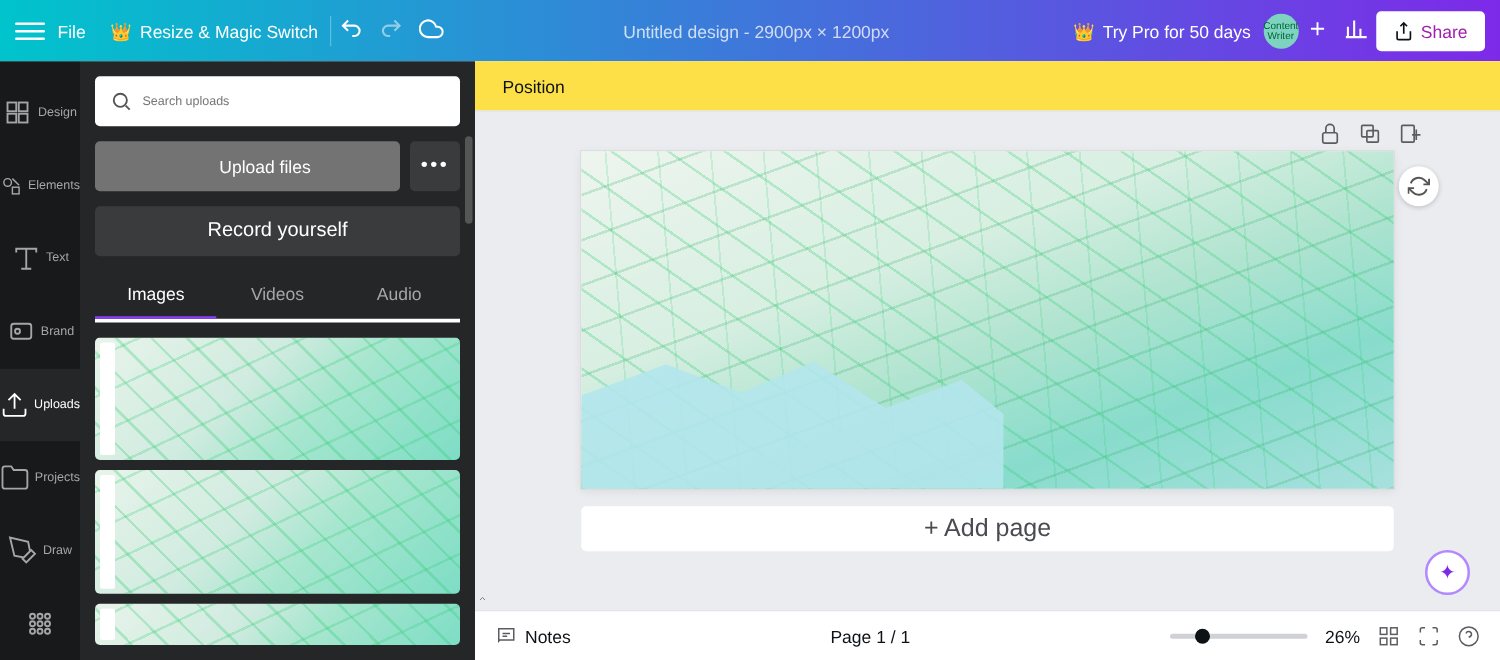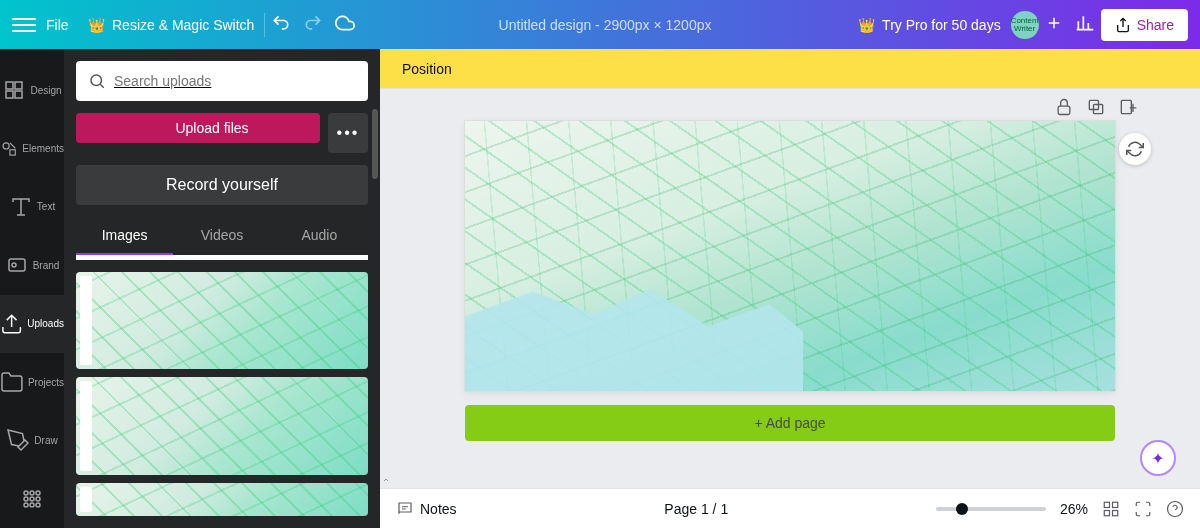--- a/index.html
+++ b/index.html
@@ -18,46 +18,46 @@
 .main { display: flex; height: 479px; }
 
 .nav-rail { width: 64px; background: #18191b; display: flex; flex-direction: column; padding-top: 12px; }
 .nav-item { height: 62px; display: flex; flex-direction: row; align-items: center; justify-content: center; gap: 4px; color: #a6a6a6; font-size: 10px; cursor: pointer; }
 .nav-item.active { color: #fff; background: #252627; }
 .nav-item svg { width: 24px; height: 24px; stroke: currentColor; fill: none; stroke-width: 1.5; }
 
 .side-panel { width: 316px; background: #252627; padding: 12px; display: flex; flex-direction: column; gap: 12px; position: relative; }
 .search-box { background: #fff; border-radius: 4px; height: 40px; display: flex; align-items: center; padding: 0 12px; gap: 8px; }
 .search-box svg { stroke: #555; fill: none; stroke-width: 2; width: 18px; height: 18px; }
-.search-box input { border: none; outline: none; font-size: 14px; flex: 1; text-decoration: underline; }
+.search-box input { border: none; outline: none; font-size: 10px; flex: 1; }
 .btn-row { display: flex; gap: 8px; }
-.upload-btn { flex: 1; background: #be185d; color: #fff; height: 30px; border-radius: 4px; display: flex; align-items: center; justify-content: center; font-size: 14px; font-weight: 500; cursor: pointer; padding-left: 28px; }
+.upload-btn { flex: 1; background: #737373; color: #fff; height: 40px; border-radius: 4px; display: flex; align-items: center; justify-content: center; font-size: 14px; font-weight: 500; cursor: pointer; padding-left: 28px; }
 .more-btn { width: 40px; height: 40px; background: #3a3b3d; border-radius: 4px; display: flex; align-items: center; justify-content: center; cursor: pointer; color: #fff; letter-spacing: 2px; }
 .record-btn { background: #3a3b3d; color: #fff; height: 40px; border-radius: 4px; display: flex; align-items: center; justify-content: center; font-size: 16px; font-weight: 500; cursor: pointer; }
-.tabs { display: flex; border-bottom: 5px solid #ffffff; }
+.tabs { display: flex; border-bottom: 3px solid #ffffff; }
 .tab { flex: 1; text-align: center; padding: 10px 0; color: #a6a6a6; font-size: 14px; cursor: pointer; }
 .tab.active { color: #fff; border-bottom: 2px solid #8b3dff; }
 .thumbs { flex: 1; overflow-y: auto; display: flex; flex-direction: column; gap: 8px; }
 .thumb { width: 100%; height: 118px; background: linear-gradient(135deg, #e8f4ea 0%, #d0ebe0 40%, #a8e6cf 60%, #7eddc5 100%); border-radius: 4px; cursor: pointer; position: relative; overflow: hidden; }
 .thumb::before { content: ""; position: absolute; inset: 0; background-image: repeating-linear-gradient(45deg, rgba(46,204,113,0.3) 0 2px, transparent 2px 20px), repeating-linear-gradient(-25deg, rgba(46,204,113,0.25) 0 2px, transparent 2px 28px); }
 .thumb::after { content: ""; position: absolute; left: 4px; top: 4px; bottom: 4px; width: 12px; background: #fff; border-radius: 2px; }
 .collapse-handle { position: absolute; right: -10px; top: 50%; transform: translateY(-50%); width: 10px; height: 60px; background: #252627; border-radius: 0 4px 4px 0; display: flex; align-items: center; justify-content: center; color: #aaa; cursor: pointer; font-size: 10px; }
 
 .canvas-area { flex: 1; background: #ebecf0; display: flex; flex-direction: column; position: relative; }
 .canvas-topbar { height: 40px; background: #fde047; border-bottom: 1px solid #e3e4e8; display: flex; align-items: center; padding: 0 14px; font-size: 14px; color: #0d1216; }
 .canvas-topbar .pos { cursor: pointer; padding: 4px 8px; }
 .canvas-toolbar { display: flex; justify-content: flex-end; gap: 12px; padding: 8px 62px 0 0; }
 .tb-icon { width: 20px; height: 20px; cursor: pointer; color: #5b5c60; }
 .tb-icon svg { stroke: currentColor; fill: none; stroke-width: 1.6; }
 .canvas-stage { flex: 1; display: flex; flex-direction: column; align-items: center; padding: 4px 60px 0; gap: 14px; overflow: hidden; }
 .page { width: 650px; height: 270px; background: linear-gradient(160deg, #eef5ee 0%, #d8efe2 35%, #b0e4d0 55%, #88dccc 75%, #a7e0de 100%); box-shadow: 0 0 0 1px #ddd, 0 2px 8px rgba(0,0,0,0.08); position: relative; overflow: hidden; }
 .page::before { content:""; position:absolute; inset:0; background-image: repeating-linear-gradient(35deg, rgba(46,204,113,0.28) 0 2px, transparent 2px 26px), repeating-linear-gradient(-20deg, rgba(39,174,96,0.22) 0 2px, transparent 2px 34px), repeating-linear-gradient(85deg, rgba(46,204,113,0.18) 0 1.5px, transparent 1.5px 42px); }
 .page .sea { position:absolute; left:0; bottom:0; width:52%; height:46%; background:#b3e5ec; clip-path: polygon(0 40%, 20% 20%, 38% 38%, 55% 18%, 72% 48%, 90% 30%, 100% 52%, 100% 100%, 0 100%); opacity:0.9; }
 .refresh-fab { position:absolute; top: 12px; right: -36px; width: 32px; height: 32px; background:#fff; border-radius:50%; box-shadow:0 1px 4px rgba(0,0,0,0.2); display:flex; align-items:center; justify-content:center; cursor:pointer; color:#555; }
-.add-page { width: 650px; height: 36px; background: #84cc16; border-radius: 4px; display: flex; align-items: center; justify-content: center; color: #4a4b50; font-size: 14px; cursor: pointer; }
+.add-page { width: 650px; height: 36px; background: #ffffff; border-radius: 4px; display: flex; align-items: center; justify-content: center; color: #4a4b50; font-size: 20px; cursor: pointer; }
 .ai-fab { position: absolute; right: 24px; bottom: 52px; width: 36px; height: 36px; border-radius: 50%; background: #fff; border: 2px solid #b388ff; display: flex; align-items: center; justify-content: center; cursor: pointer; color:#7d2ae8; }
 
 .bottom-bar { height: 40px; background: #fff; border-top: 1px solid #e3e4e8; display: flex; align-items: center; padding: 0 16px; gap: 14px; font-size: 14px; color: #0d1216; }
 .bottom-bar .spacer { flex: 1; }
 .bottom-bar .icon { width: 18px; height: 18px; cursor: pointer; color: #5b5c60; }
 .bottom-bar svg { stroke: currentColor; fill: none; stroke-width: 1.6; }
 .zoom-slider { width: 110px; height: 4px; background: #d0d1d6; border-radius: 2px; position: relative; cursor: pointer; }
 .zoom-slider .knob { position: absolute; left: 24%; top: 50%; transform: translate(-50%,-50%); width: 12px; height: 12px; border-radius: 50%; background: #0d1216; }
 .notes-btn { display:flex; align-items:center; gap:6px; cursor:pointer; }
 

